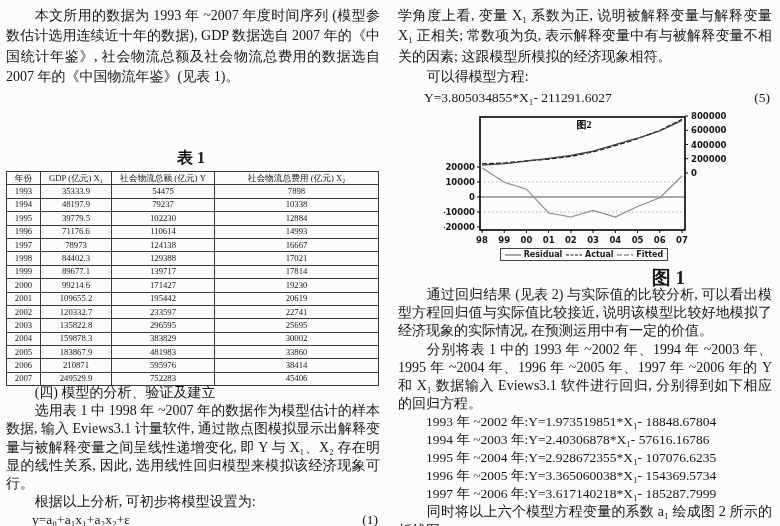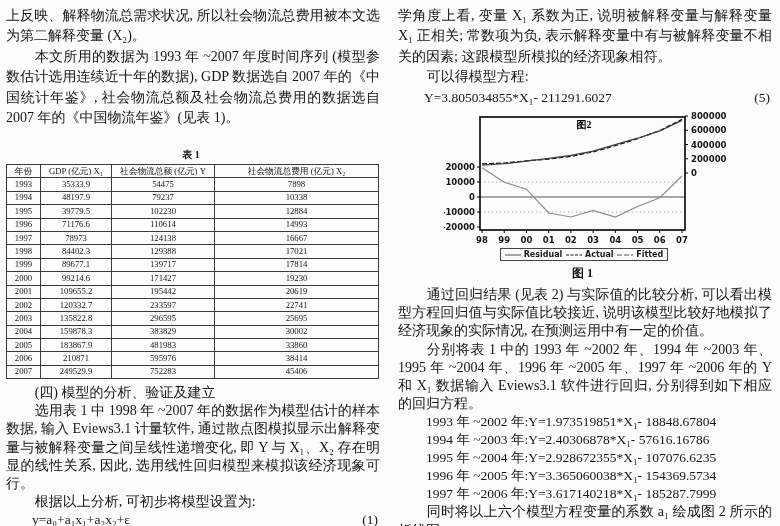--- a/index.html
+++ b/index.html
@@ -10,21 +10,21 @@
   }
   .col{position:absolute;top:6px;width:374px;}
   #left-col{left:6px;}
   #right-col{left:398px;}
   p{margin:0;text-align:justify;font-size:14px;}
   .lh-top{line-height:20.4px;}
   .lh-bot{line-height:18.2px;}
   .ind{text-indent:2.05em;}
   
   #table-section{position:absolute;left:0;top:142px;width:370px;}
-  .tbl-title{text-align:center;font-weight:bold;font-size:10px;margin:0 0 2px 0;}
+  .tbl-title{text-align:center;font-weight:bold;font-size:16px;margin:0 0 2px 0;}
   table{border-collapse:collapse;width:368px;table-layout:fixed;}
   th,td{
     border:1px solid #3a3a3a;font-size:8.7px;font-weight:normal;
     text-align:center;padding:0.6px 1px;line-height:11.2px;
     white-space:nowrap;overflow:hidden;
   }
   table{border:1.5px solid #222;}
   .c0{width:31px;}.c1{width:68px;}.c2{width:100px;}.c3{width:161px;}
   #left-bottom{position:absolute;left:0;top:378px;width:374px;}
   
@@ -35,31 +35,30 @@
   
   #figure1{position:relative;width:374px;height:170px;margin:2px 0 6px 0;padding-left:46px;box-sizing:border-box;}
   #fig1-svg{display:block;}
   .legend-box{
     margin:2px 0 0 56px;width:168px;height:13px;border:1px solid #444;
     display:flex;align-items:center;justify-content:space-evenly;
     font-family:"DejaVu Sans","Liberation Sans",sans-serif;
     font-size:8px;font-weight:bold;color:#1a1a1a;box-sizing:border-box;
   }
   .legend-item{display:flex;align-items:center;gap:3px;}
-  .fig-caption{margin:4px 0 16px 36px;width:205px;text-align:center;font-weight:bold;font-size:12px;}
+  .fig-caption{margin:4px 0 16px 36px;width:205px;text-align:right;font-weight:bold;font-size:19px;}
   .l-res{stroke:#6e6e6e;stroke-width:1.2;}
   .l-act{stroke:#161616;stroke-width:1.2;stroke-dasharray:3 1.5;}
   .l-fit{stroke:#555;stroke-width:1.2;stroke-dasharray:5 2;}
 </style>
 </head>
 <body>
 
 <div class="col" id="left-col">
   <div class="lh-top">
-    <p>上反映、解释物流总需求状况, 所以社会物流总费用被本文选为第二解释变量 (X₂)。</p>
     <p class="ind">本文所用的数据为 1993 年 ~2007 年度时间序列 (模型参数估计选用连续近十年的数据), GDP 数据选自 2007 年的《中国统计年鉴》, 社会物流总额及社会物流总费用的数据选自 2007 年的《中国物流年鉴》(见表 1)。</p>
   </div>
 
   <div id="table-section">
     <div class="tbl-title">表 1</div>
     <table>
       <thead>
         <tr>
           <th class="c0">年份</th>
           <th class="c1">GDP (亿元) X₁</th>

